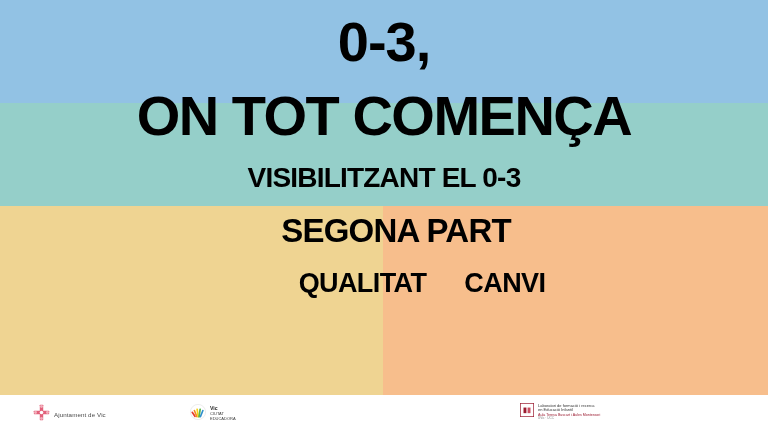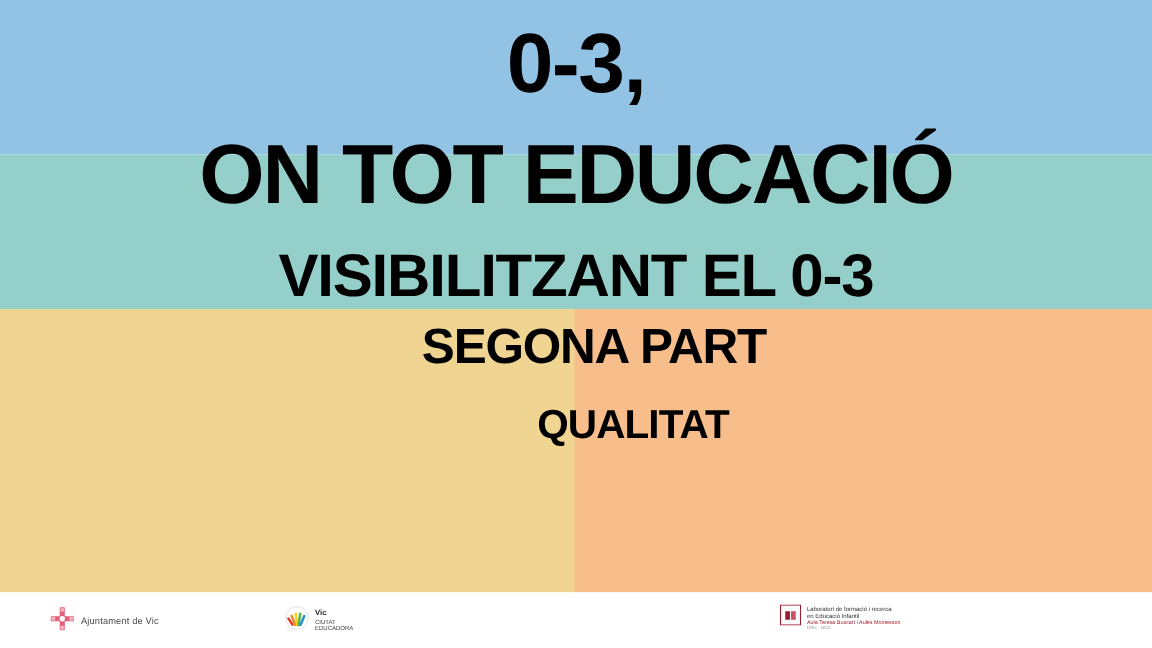--- a/index.html
+++ b/index.html
@@ -56,21 +56,21 @@
     font-size: 56px;
     letter-spacing: -1px;
   }
   #line-2 {
     top: 88px;
     font-size: 56px;
     letter-spacing: -1.5px;
   }
   #line-3 {
     top: 164px;
-    font-size: 40px;
+    font-size: 28px;
     letter-spacing: -0.8px;
   }
   #line-4 {
     top: 214px;
     font-size: 33px;
     letter-spacing: -0.8px;
     margin-left: 12px;
   }
 
   
@@ -184,26 +184,27 @@
 
 <div id="slide">
 
   <div class="band" id="band-blue"></div>
   <div class="band" id="band-teal"></div>
   <div class="band" id="band-yellow"></div>
   <div id="band-orange"></div>
   <div class="band" id="band-white"></div>
 
   <div class="txt" id="line-1">0-3,</div>
-  <div class="txt" id="line-2">ON TOT EDUCACIÓ</div>
+  <div class="txt" id="line-2">ON TOT COMENÇA</div>
   <div class="txt" id="line-3">VISIBILITZANT EL 0-3</div>
   <div class="txt" id="line-4">SEGONA PART</div>
 
   <div id="keyword-row">
     <span class="keyword">QUALITAT</span>
+    <span class="keyword">CANVI</span>
   </div>
 
   <div id="logo-strip"></div>
 
   <div class="logo" id="logo-ajuntament">
     <span>
       <svg class="cross-mark" viewBox="0 0 40 40" xmlns="http://www.w3.org/2000/svg">
         <g fill="#E2607A">
           <rect x="16" y="2" width="8" height="36" rx="1"></rect>
           <rect x="2" y="16" width="36" height="8" rx="1"></rect>

